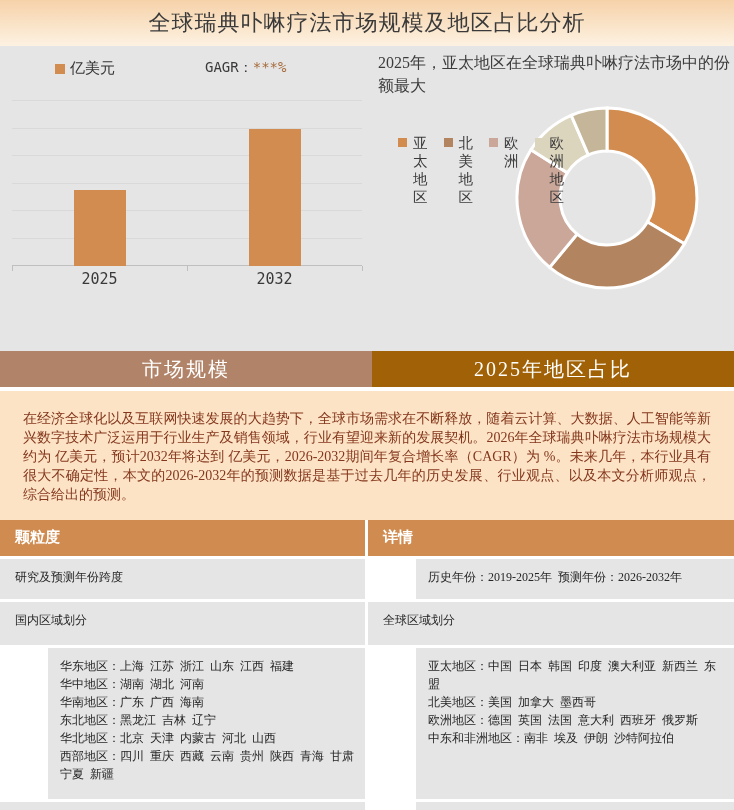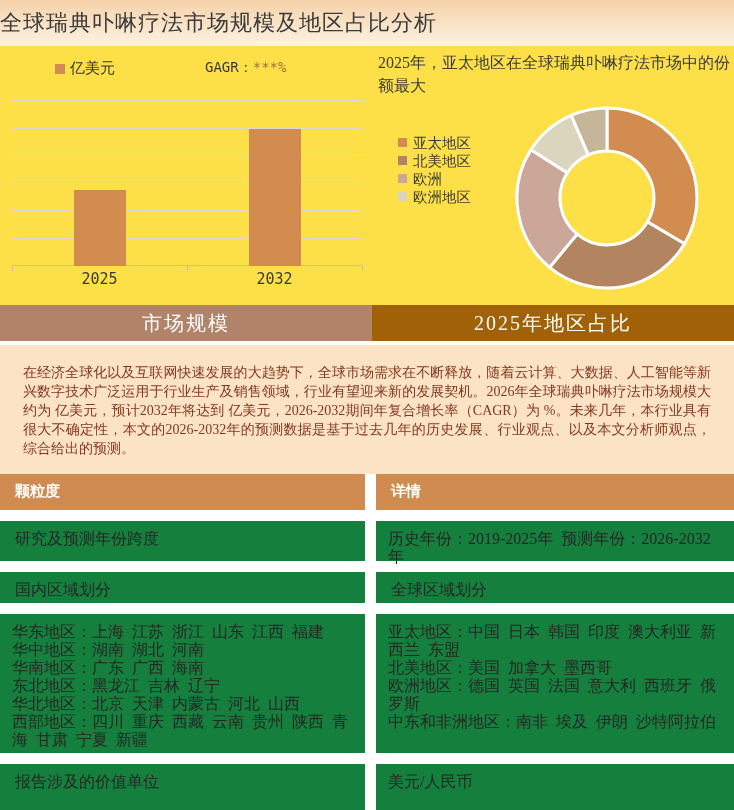--- a/index.html
+++ b/index.html
@@ -1,63 +1,63 @@
 <!DOCTYPE html>
 <html><head>
 <meta charset="utf-8">
 <style>
   html,body{margin:0;padding:0;background:#fff;}
   #page{position:relative;width:734px;height:810px;overflow:hidden;background:#fff;
         display:flex;flex-direction:column;
         font-family:"Liberation Serif","DejaVu Serif",serif;}
   
   .header{height:46px;flex:none;background:linear-gradient(#F6D2A9,#FDF2E2);
-          display:flex;align-items:center;}
+          display:flex;align-items:center;justify-content:center;}
   .header .title{font-size:22px;color:#3A3A3A;letter-spacing:1px;}
   
-  .charts{height:259px;flex:none;position:relative;background:#fde047;}
+  .charts{height:305px;flex:none;position:relative;background:#e5e5e5;}
   .bar-panel{position:absolute;left:0;top:0;width:370px;height:259px;}
   .bar-legend{position:absolute;left:55px;top:13px;display:flex;align-items:center;font-size:15px;color:#333;}
   .legend-swatch{width:10px;height:10px;background:#D28C50;display:inline-block;margin-right:5px;}
   .gagr{position:absolute;left:205px;top:13px;font-family:"DejaVu Sans Mono","Liberation Mono",monospace;font-size:14px;color:#3A3A3A;}
   .gagr .stars{color:#A66B3C;}
   .bar-plot{position:absolute;left:12px;right:8px;top:55px;height:165px;}
   .gridline{position:absolute;left:0;right:0;height:1px;background:#D9D9D9;}
   .gridline.base{background:#BFBFBF;}
   .bar{position:absolute;bottom:0;width:52px;}
   .tick{position:absolute;top:165px;width:1px;height:5px;background:#BFBFBF;}
   .bar-xlabels{position:absolute;left:12px;right:8px;top:224px;height:20px;
                font-family:"DejaVu Sans Mono","Liberation Mono",monospace;font-size:15px;color:#3A3A3A;}
   .bar-xlabels span{position:absolute;transform:translateX(-50%);}
   .donut-panel{position:absolute;left:370px;top:0;width:364px;height:259px;}
   .donut-title{position:absolute;left:8px;top:6px;width:352px;font-size:16px;line-height:1.42;color:#3C3C3C;}
-  .donut-legend{position:absolute;left:28px;top:88px;width:96px;display:flex;flex-direction:column;}
+  .donut-legend{position:absolute;left:28px;top:88px;width:96px;display:flex;flex-direction:row;gap:16px;}
   .dl-item{display:flex;font-size:14.5px;line-height:18px;color:#3A3A3A;}
   .dl-swatch{flex:none;width:9px;height:9px;margin:4px 6px 0 0;display:inline-block;}
   .donut-svg{position:absolute;left:0;top:0;}
   
   .tabbar{height:36px;flex:none;display:flex;}
   .tab{color:#fff;font-size:20px;display:flex;align-items:center;justify-content:center;letter-spacing:2px;cursor:pointer;}
   .tab.left{width:372px;background:#B1846A;}
   .tab.right{flex:1;background:#a16207;}
   .gap{height:4px;flex:none;background:#fff;}
   
   .content{flex:none;background:#FCE3C5;padding:5px 10px 3px 10px;}
   .content p{margin:13px;font-size:14px;line-height:19px;color:#84371D;text-align:justify;}
   .content h2{margin:2px 0 0 0;font-size:15px;line-height:19px;color:#1A1A1A;text-align:center;
               font-family:"Liberation Sans","DejaVu Sans",sans-serif;font-weight:bold;}
   
   .tablewrap{flex:1;min-height:0;background:#fff;overflow:hidden;}
   .gtable{display:grid;grid-template-columns:365px 1fr;grid-template-rows:36px 40px auto auto minmax(30px,1fr);
-          gap:11px;background:#fff;height:100%;}
+          gap:3px;background:#fff;height:100%;}
   .th{background:#D08C50;color:#fff;font-weight:bold;font-size:15px;padding:8px 0 0 15px;}
-  .td{background:#15803d;color:#262626;font-size:16px;line-height:18px;padding:9px 8px 4px 15px;
+  .td{background:#e5e5e5;color:#262626;font-size:12px;line-height:18px;padding:9px 8px 16px 15px;
       white-space:pre-wrap;}
   .td.label-cell{padding-left:15px;}
-  .td.detail-cell{padding-left:12px;}
+  .td.detail-cell{padding-left:12px;margin-left:48px;}
 </style>
 </head>
 <body>
 
 <div id="page">
 
   <div class="header">
     <div class="title">全球瑞典卟啉疗法市场规模及地区占比分析</div>
   </div>
 

